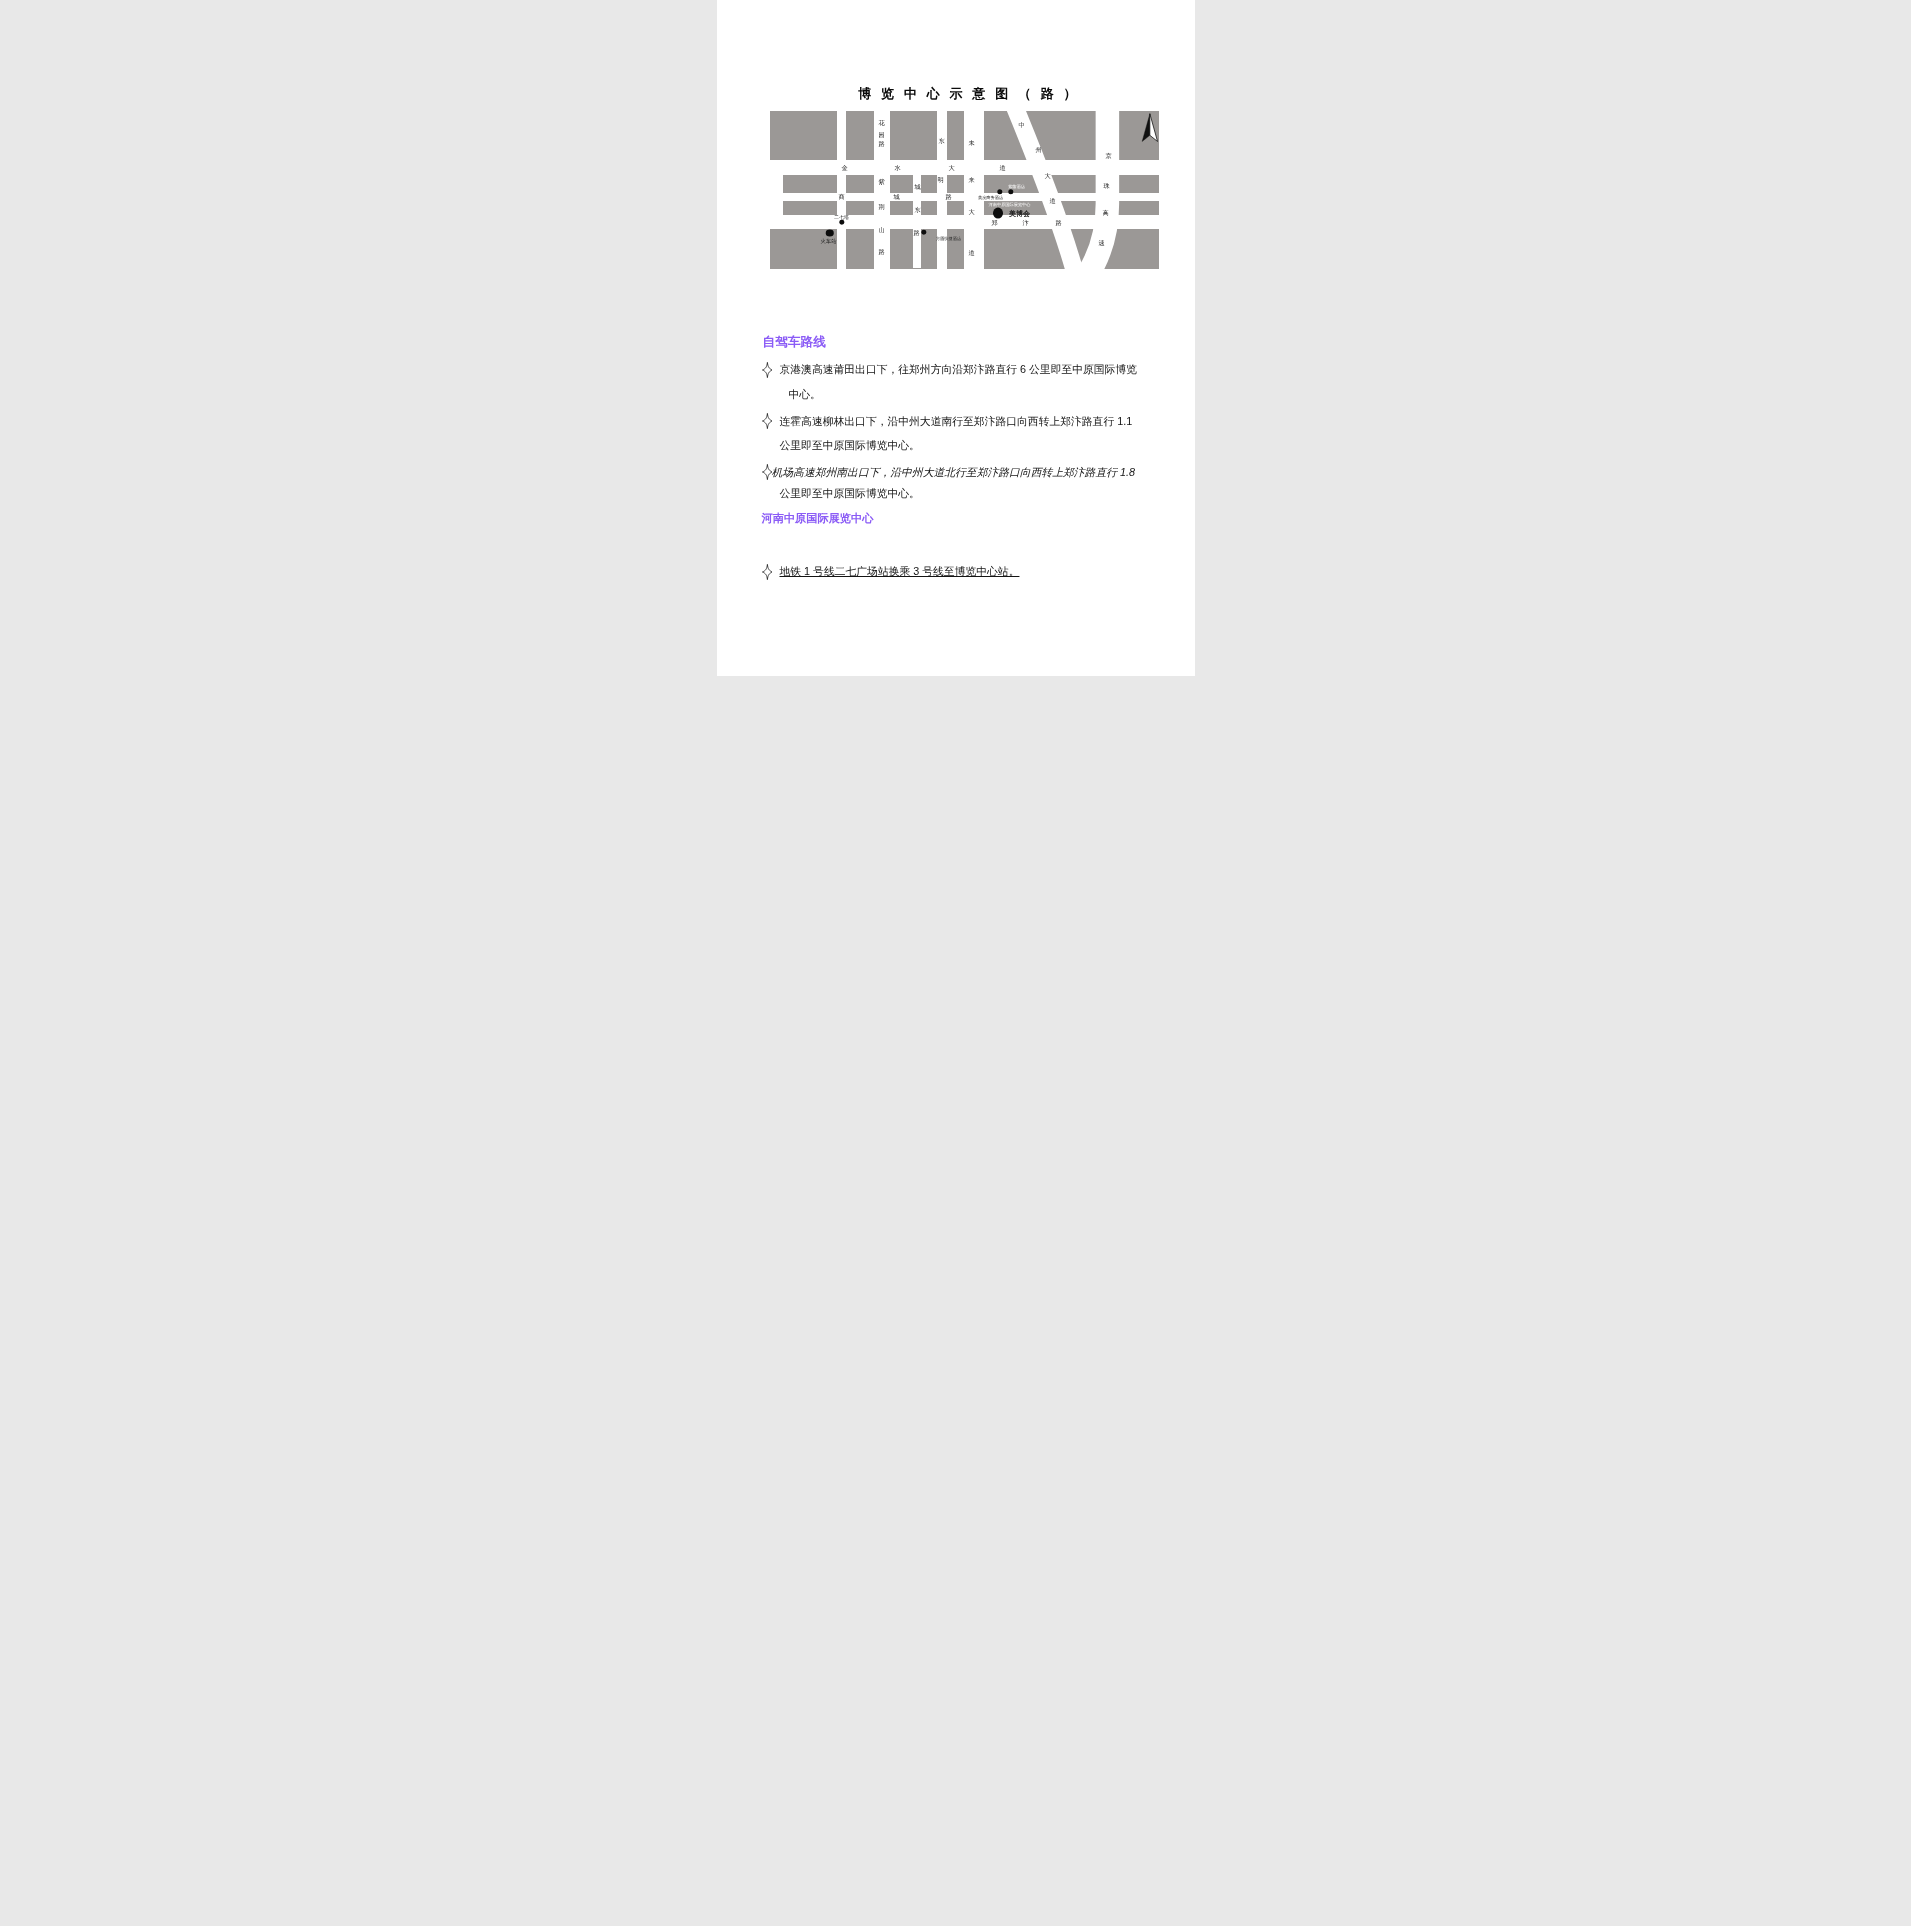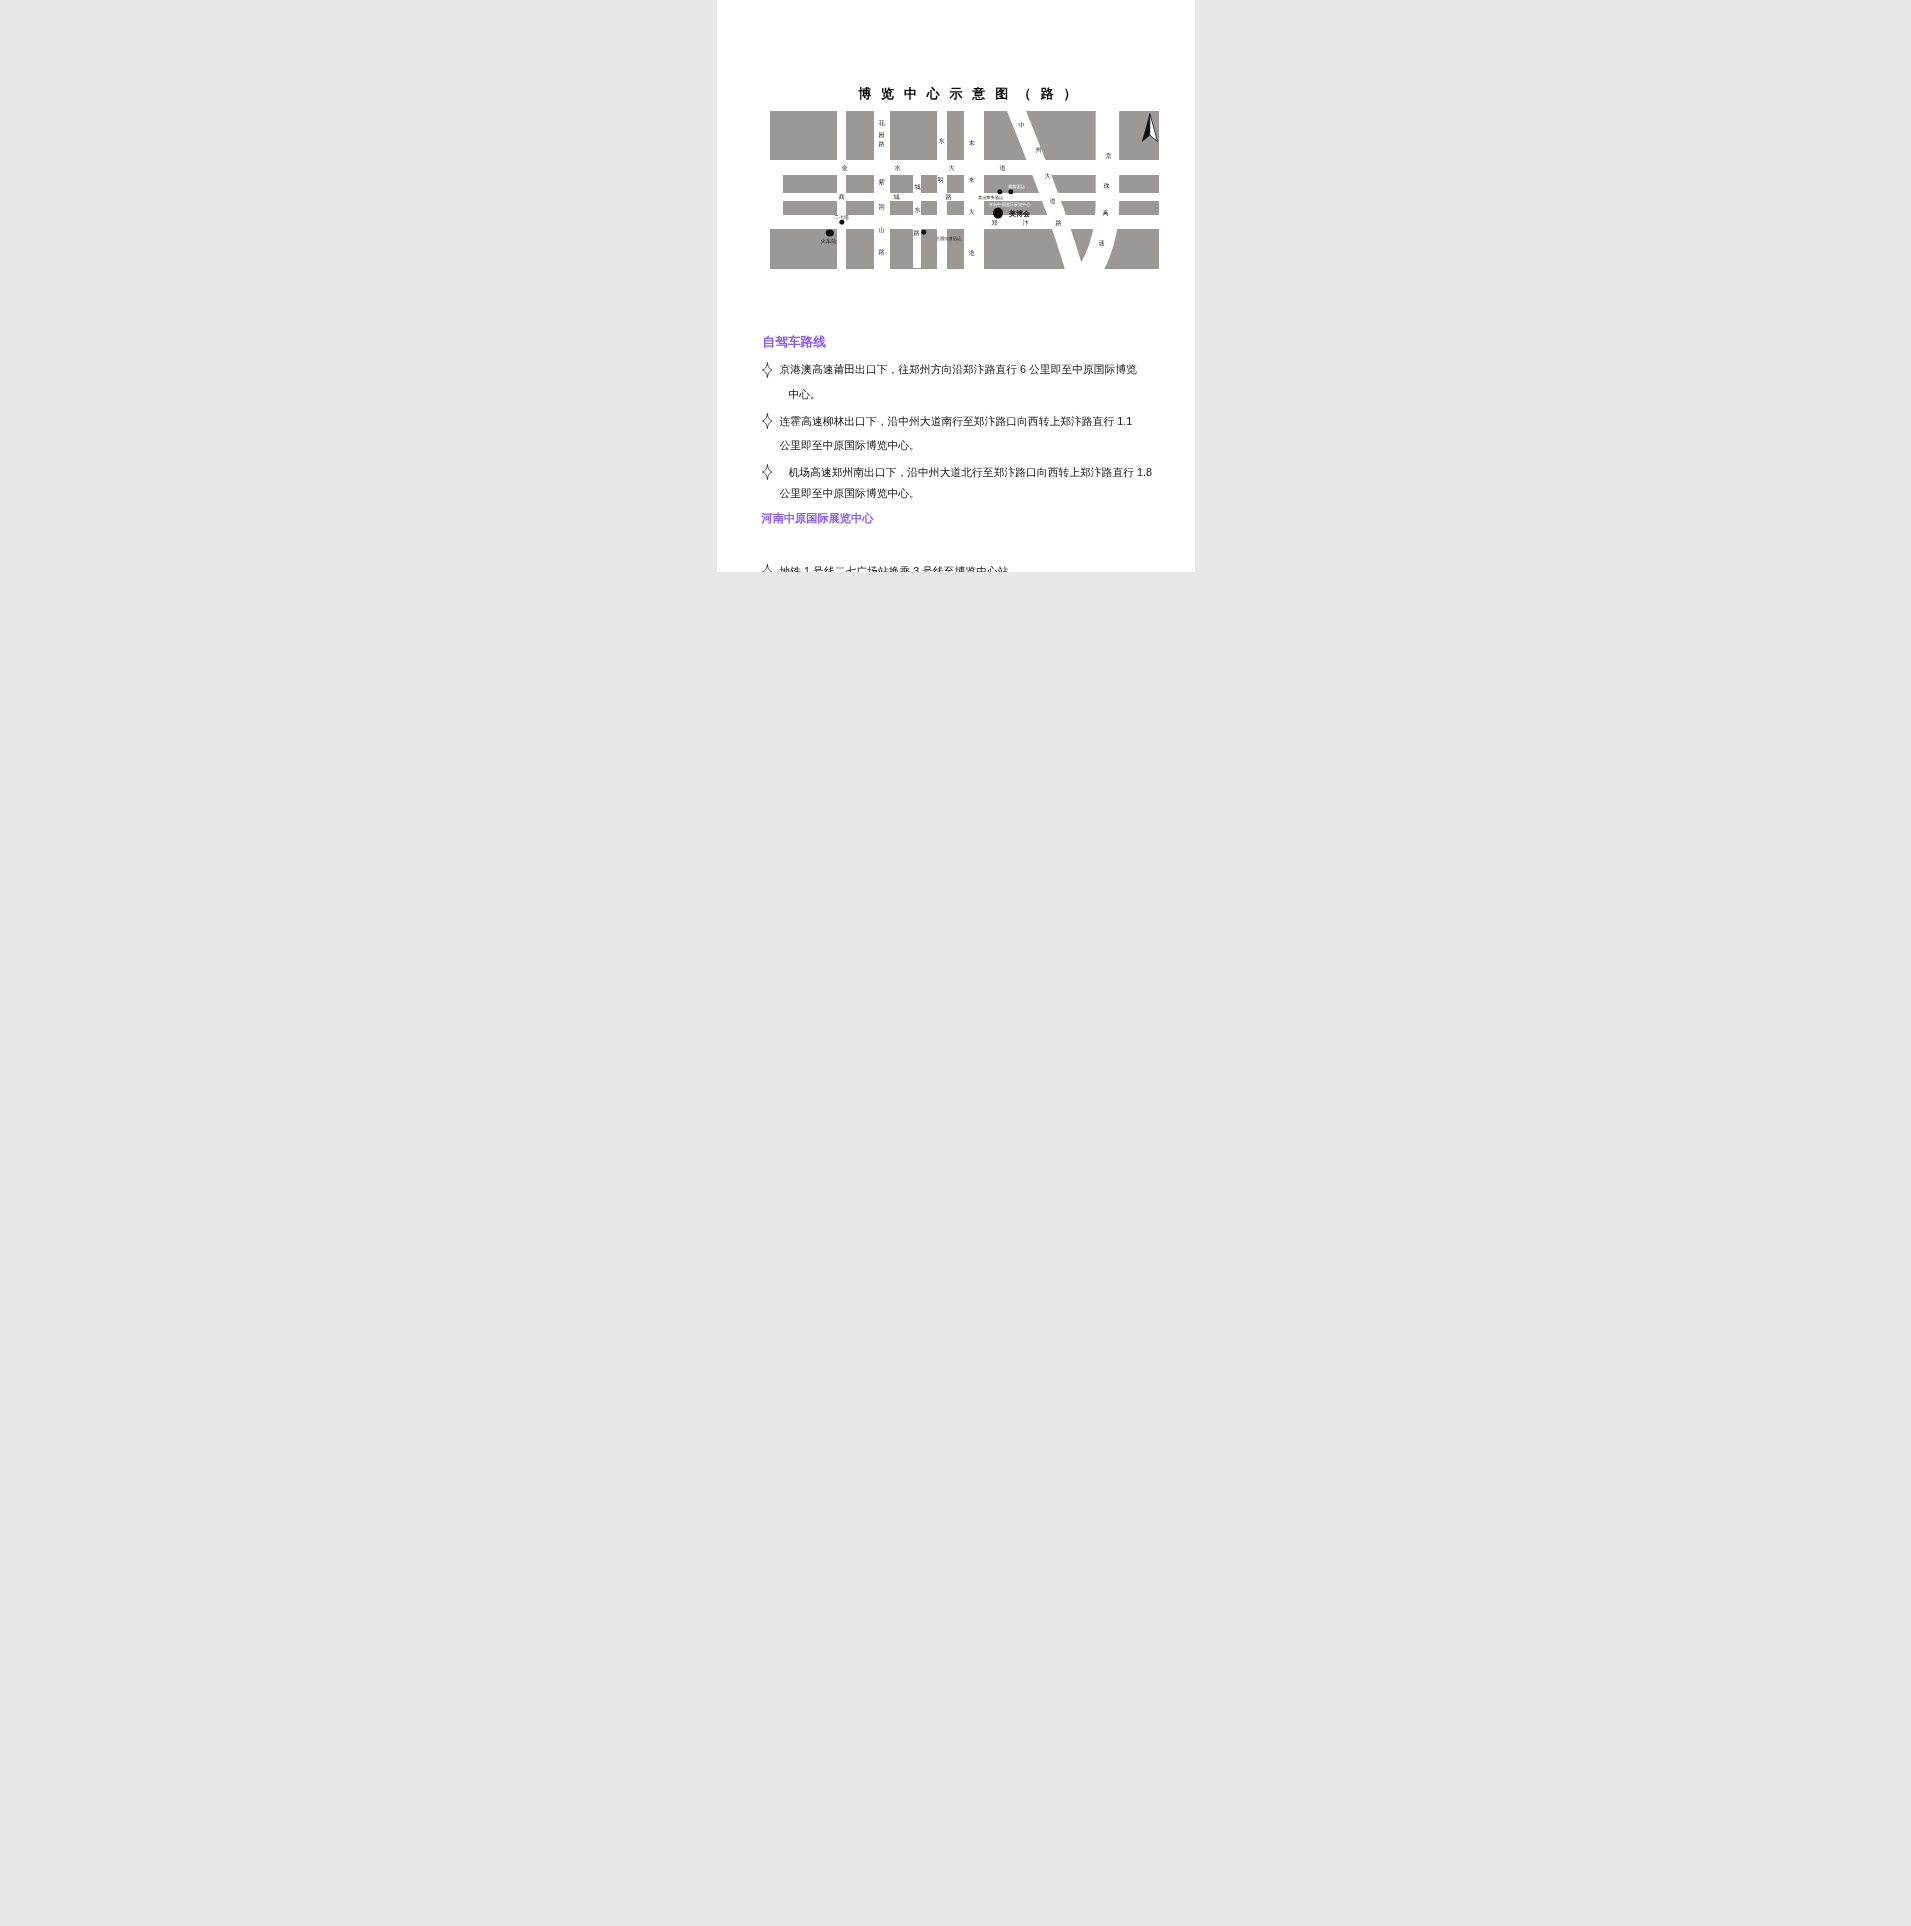--- a/index.html
+++ b/index.html
@@ -1,17 +1,17 @@
 <!DOCTYPE html>
 <html style="font-size:6.2px"><head>
 <meta charset="utf-8">
 <style>
   html,body{margin:0;padding:0;background:#e8e8e8;}
   #page{
-    position:relative;width:478px;height:572px;background:#ffffff;
+    position:relative;width:478px;height:676px;background:#ffffff;
     margin:0 auto;font-family:"Liberation Sans","DejaVu Sans",sans-serif;
     color:#111;overflow:hidden;
   }
   .abs{position:absolute;}
   #doc-title{
     position:absolute;left:0;top:85px;width:100%;padding-left:27px;box-sizing:border-box;
     text-align:center;font-size:13px;font-weight:bold;letter-spacing:3.1px;color:#0a0a0a;
     white-space:nowrap;
   }
   
@@ -114,21 +114,21 @@
 
   <svg class="bullet-ic" style="left:45px;top:413px;" viewBox="0 0 28 42">
     <path d="M14 1 C15.5 13 18 17 27 21 C18 25 15.5 29 14 41 C12.5 29 10 25 1 21 C10 17 12.5 13 14 1 Z" fill="#fff" stroke="#141414" stroke-width="2"></path>
   </svg>
   <div class="b-line" style="left:63px;top:414px;">连霍高速柳林出口下，沿中州大道南行至郑汴路口向西转上郑汴路直行 1.1</div>
   <div class="b-line" style="left:63px;top:438px;">公里即至中原国际博览中心。</div>
 
   <svg class="bullet-ic" style="left:45px;top:464px;" viewBox="0 0 28 42">
     <path d="M14 1 C15.5 13 18 17 27 21 C18 25 15.5 29 14 41 C12.5 29 10 25 1 21 C10 17 12.5 13 14 1 Z" fill="#fff" stroke="#141414" stroke-width="2"></path>
   </svg>
-  <div class="b-line" style="left:72px;top:465px;">机场高速郑州南出口下，沿中州大道北行至郑汴路口向西转上郑汴路直行 1.8</div>
+  <div class="b-line" style="left:55px;top:465px;font-style:italic;">机场高速郑州南出口下，沿中州大道北行至郑汴路口向西转上郑汴路直行 1.8</div>
   <div class="b-line" style="left:63px;top:486px;">公里即至中原国际博览中心。</div>
 
   <div class="h-line" style="left:45px;top:511px;font-size:11.2px;">河南中原国际展览中心</div>
 
   <svg class="bullet-ic" style="left:45px;top:564px;" viewBox="0 0 28 42">
     <path d="M14 1 C15.5 13 18 17 27 21 C18 25 15.5 29 14 41 C12.5 29 10 25 1 21 C10 17 12.5 13 14 1 Z" fill="#fff" stroke="#141414" stroke-width="2"></path>
   </svg>
   <div class="b-line" style="left:63px;top:564px;text-decoration:underline;">地铁 1 号线二七广场站换乘 3 号线至博览中心站。</div>
 
 </div>

